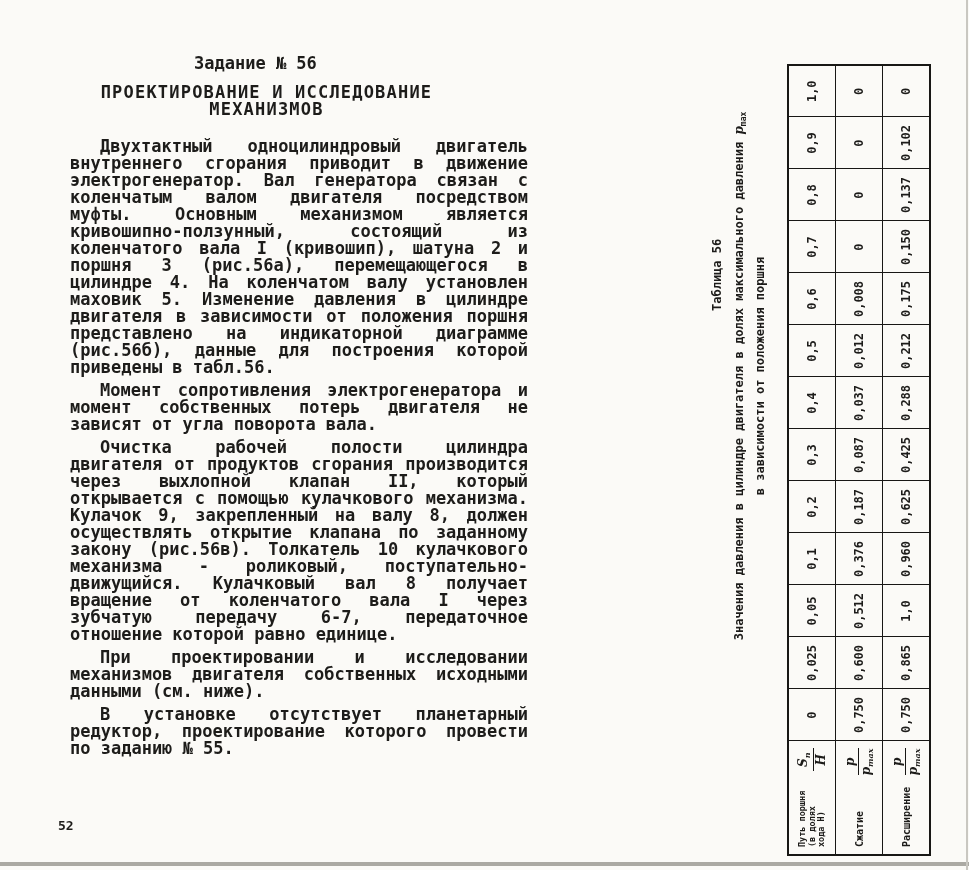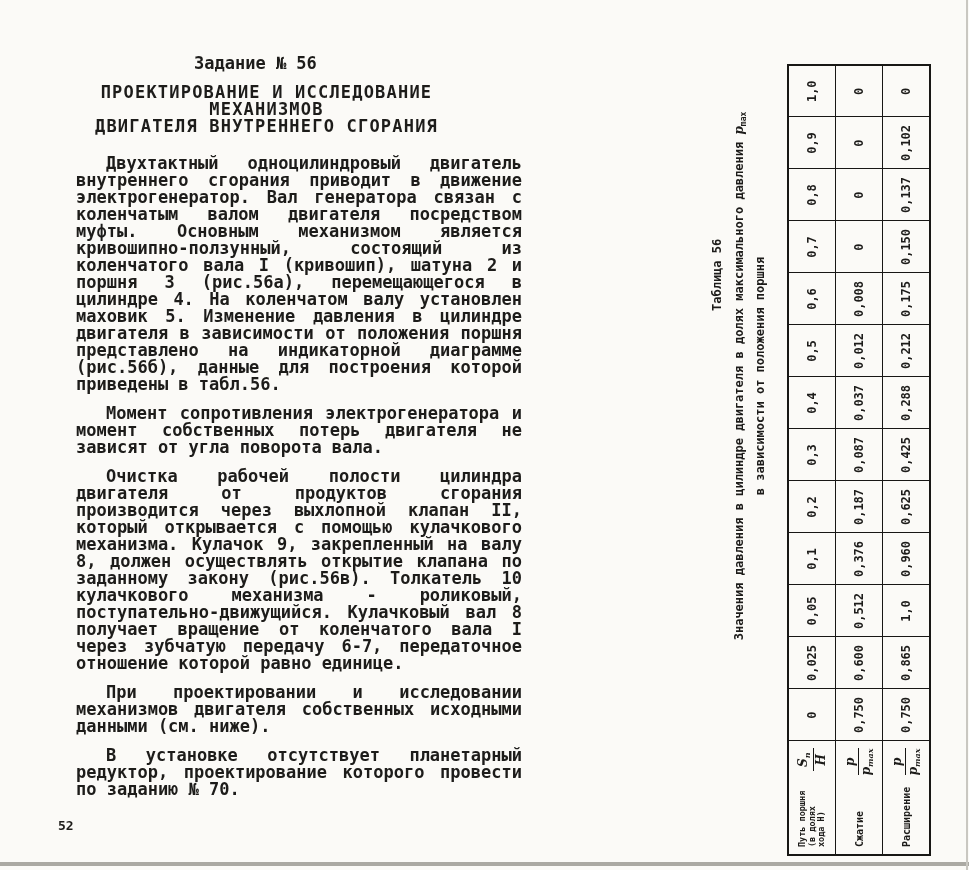--- a/index.html
+++ b/index.html
@@ -11,21 +11,21 @@
   }
   .sheet { position:absolute; inset:0; }
 
   
   .text-col {
     position:absolute; left:64px; top:55px; width:470px;
     font-size:17px; line-height:17px; font-weight:bold;
   }
   .assignment-label { margin-left:130px; margin-bottom:12px; }
   .title-block { text-align:center; padding-right:65px; letter-spacing:1.2px; margin-bottom:20px; }
-  .text-col p { margin:12px; text-align:justify; text-indent:30px; }
+  .text-col p { margin:6px; text-align:justify; text-indent:30px; }
 
   .page-number { position:absolute; left:58px; top:818px; font-size:13px; font-weight:bold; }
 
   
   .scan-edge-bottom { position:absolute; left:0; right:0; bottom:4px; height:4px; background:#908d87; opacity:.75; }
   .scan-edge-right  { position:absolute; top:0; bottom:0; right:1px; width:2px; background:#c9c7c1; }
 
   
   .rot {
     position:absolute; left:710px; top:856px; width:790px; height:220px;
@@ -63,27 +63,26 @@
 </style>
 </head>
 <body>
 
 <div class="sheet">
 
   <div class="text-col">
     <div class="assignment-label">Задание № 56</div>
     <div class="title-block">
       <div>ПРОЕКТИРОВАНИЕ И ИССЛЕДОВАНИЕ МЕХАНИЗМОВ</div>
-      <div>ДВИГАТЕЛЯ ВНУТРЕННЕГО СГОРАНИЯ</div>
     </div>
     <p>Двухтактный одноцилиндровый двигатель внутреннего сгорания приводит в движение электрогенератор. Вал генератора связан с коленчатым валом двигателя посредством муфты. Основным механизмом является кривошипно-ползунный, состоящий из коленчатого вала I (кривошип), шатуна 2 и поршня 3 (рис.56а), перемещающегося в цилиндре 4. На коленчатом валу установлен маховик 5. Изменение давления в цилиндре двигателя в зависимости от положения поршня представлено на индикаторной диаграмме (рис.56б), данные для построения которой приведены в табл.56.</p>
     <p>Момент сопротивления электрогенератора и момент собственных потерь двигателя не зависят от угла поворота вала.</p>
     <p>Очистка рабочей полости цилиндра двигателя от продуктов сгорания производится через выхлопной клапан II, который открывается с помощью кулачкового механизма. Кулачок 9, закрепленный на валу 8, должен осуществлять открытие клапана по заданному закону (рис.56в). Толкатель 10 кулачкового механизма - роликовый, поступательно-движущийся. Кулачковый вал 8 получает вращение от коленчатого вала I через зубчатую передачу 6-7, передаточное отношение которой равно единице.</p>
     <p>При проектировании и исследовании механизмов двигателя собственных исходными данными (см. ниже).</p>
-    <p>В установке отсутствует планетарный редуктор, проектирование которого провести по заданию № 70.</p>
+    <p>В установке отсутствует планетарный редуктор, проектирование которого провести по заданию № 55.</p>
   </div>
 
   <div class="page-number">52</div>
 
   <div class="rot">
     <div class="tbl-label">Таблица 56</div>
     <div class="cap1"><span>Значения давления в цилиндре двигателя в долях максимального давления </span><span class="sym">p</span><sub>max</sub></div>
     <div class="cap2">в зависимости от положения поршня</div>
 
     <table class="data-table">

